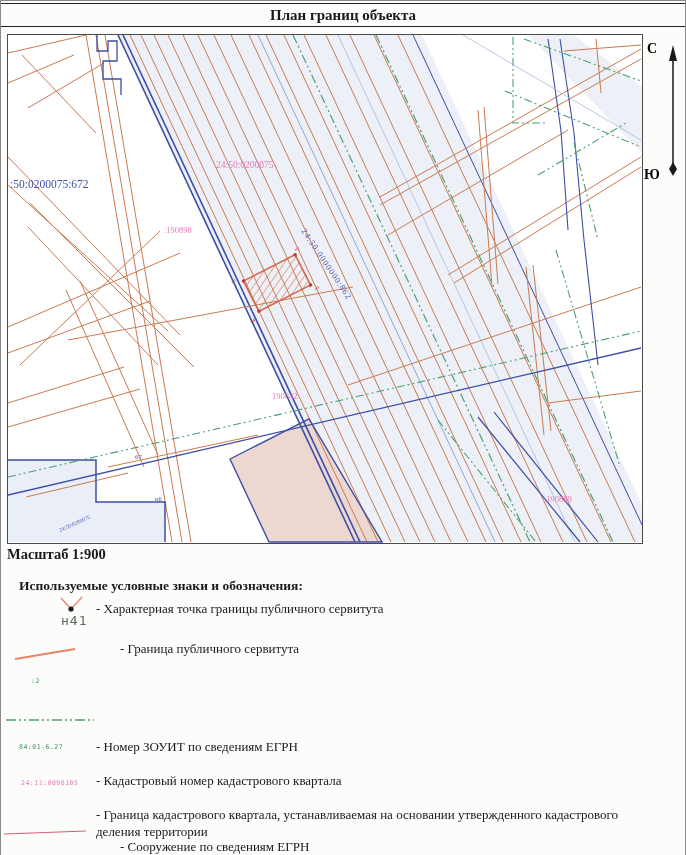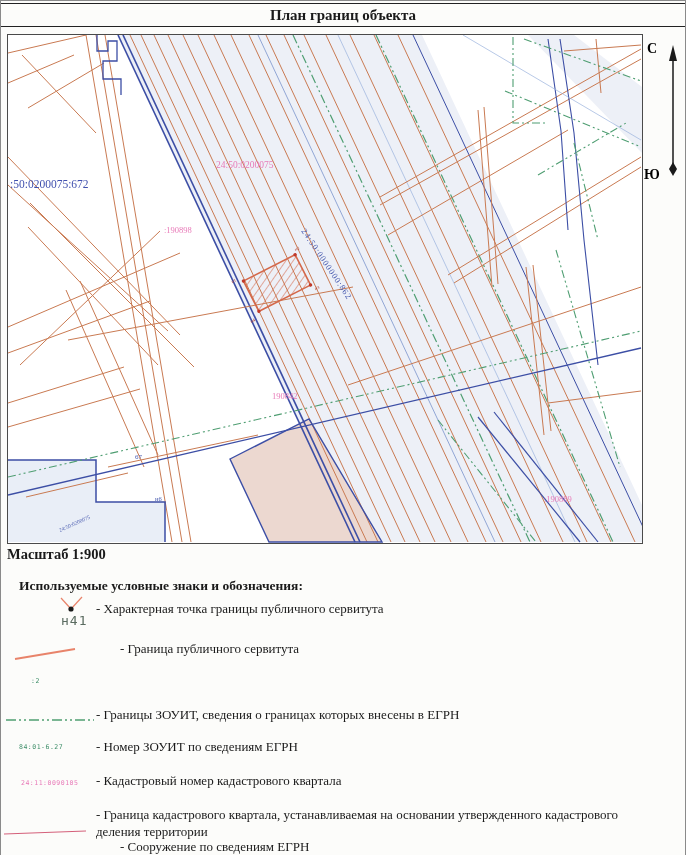--- a/index.html
+++ b/index.html
@@ -180,21 +180,20 @@
   <svg style="position:absolute;left:12px;top:644px;" width="70" height="18">
     <line x1="2" y1="14" x2="62" y2="4" stroke="#e8836a" stroke-width="1.8"></line>
   </svg>
   <div class="lg-text" style="top:640px;margin-left:24px;">- Граница публичного сервитута</div>
 
   <span class="lg-sym-text green-sym" style="left:30px;top:676px;">:2</span>
 
   <svg style="position:absolute;left:5px;top:714px;" width="92" height="10">
     <line x1="0" y1="5" x2="88" y2="5" stroke="#4f9e72" stroke-width="1.6" stroke-dasharray="10 3 2 3 2 3"></line>
   </svg>
-  <div class="lg-text" style="top:706px;">- Границы ЗОУИТ, сведения о границах которых внесены в ЕГРН</div>
 
   <span class="lg-sym-text green-sym" style="left:18px;top:742px;">84:01-6.27</span>
   <div class="lg-text" style="top:738px;">- Номер ЗОУИТ по сведениям ЕГРН</div>
 
   <span class="lg-sym-text pink-sym" style="left:20px;top:778px;">24:11:0090105</span>
   <div class="lg-text" style="top:772px;">- Кадастровый номер кадастрового квартала</div>
 
   <svg style="position:absolute;left:3px;top:828px;" width="90" height="8">
     <line x1="0" y1="5" x2="82" y2="2" stroke="#d4607a" stroke-width="1.2"></line>
   </svg>

